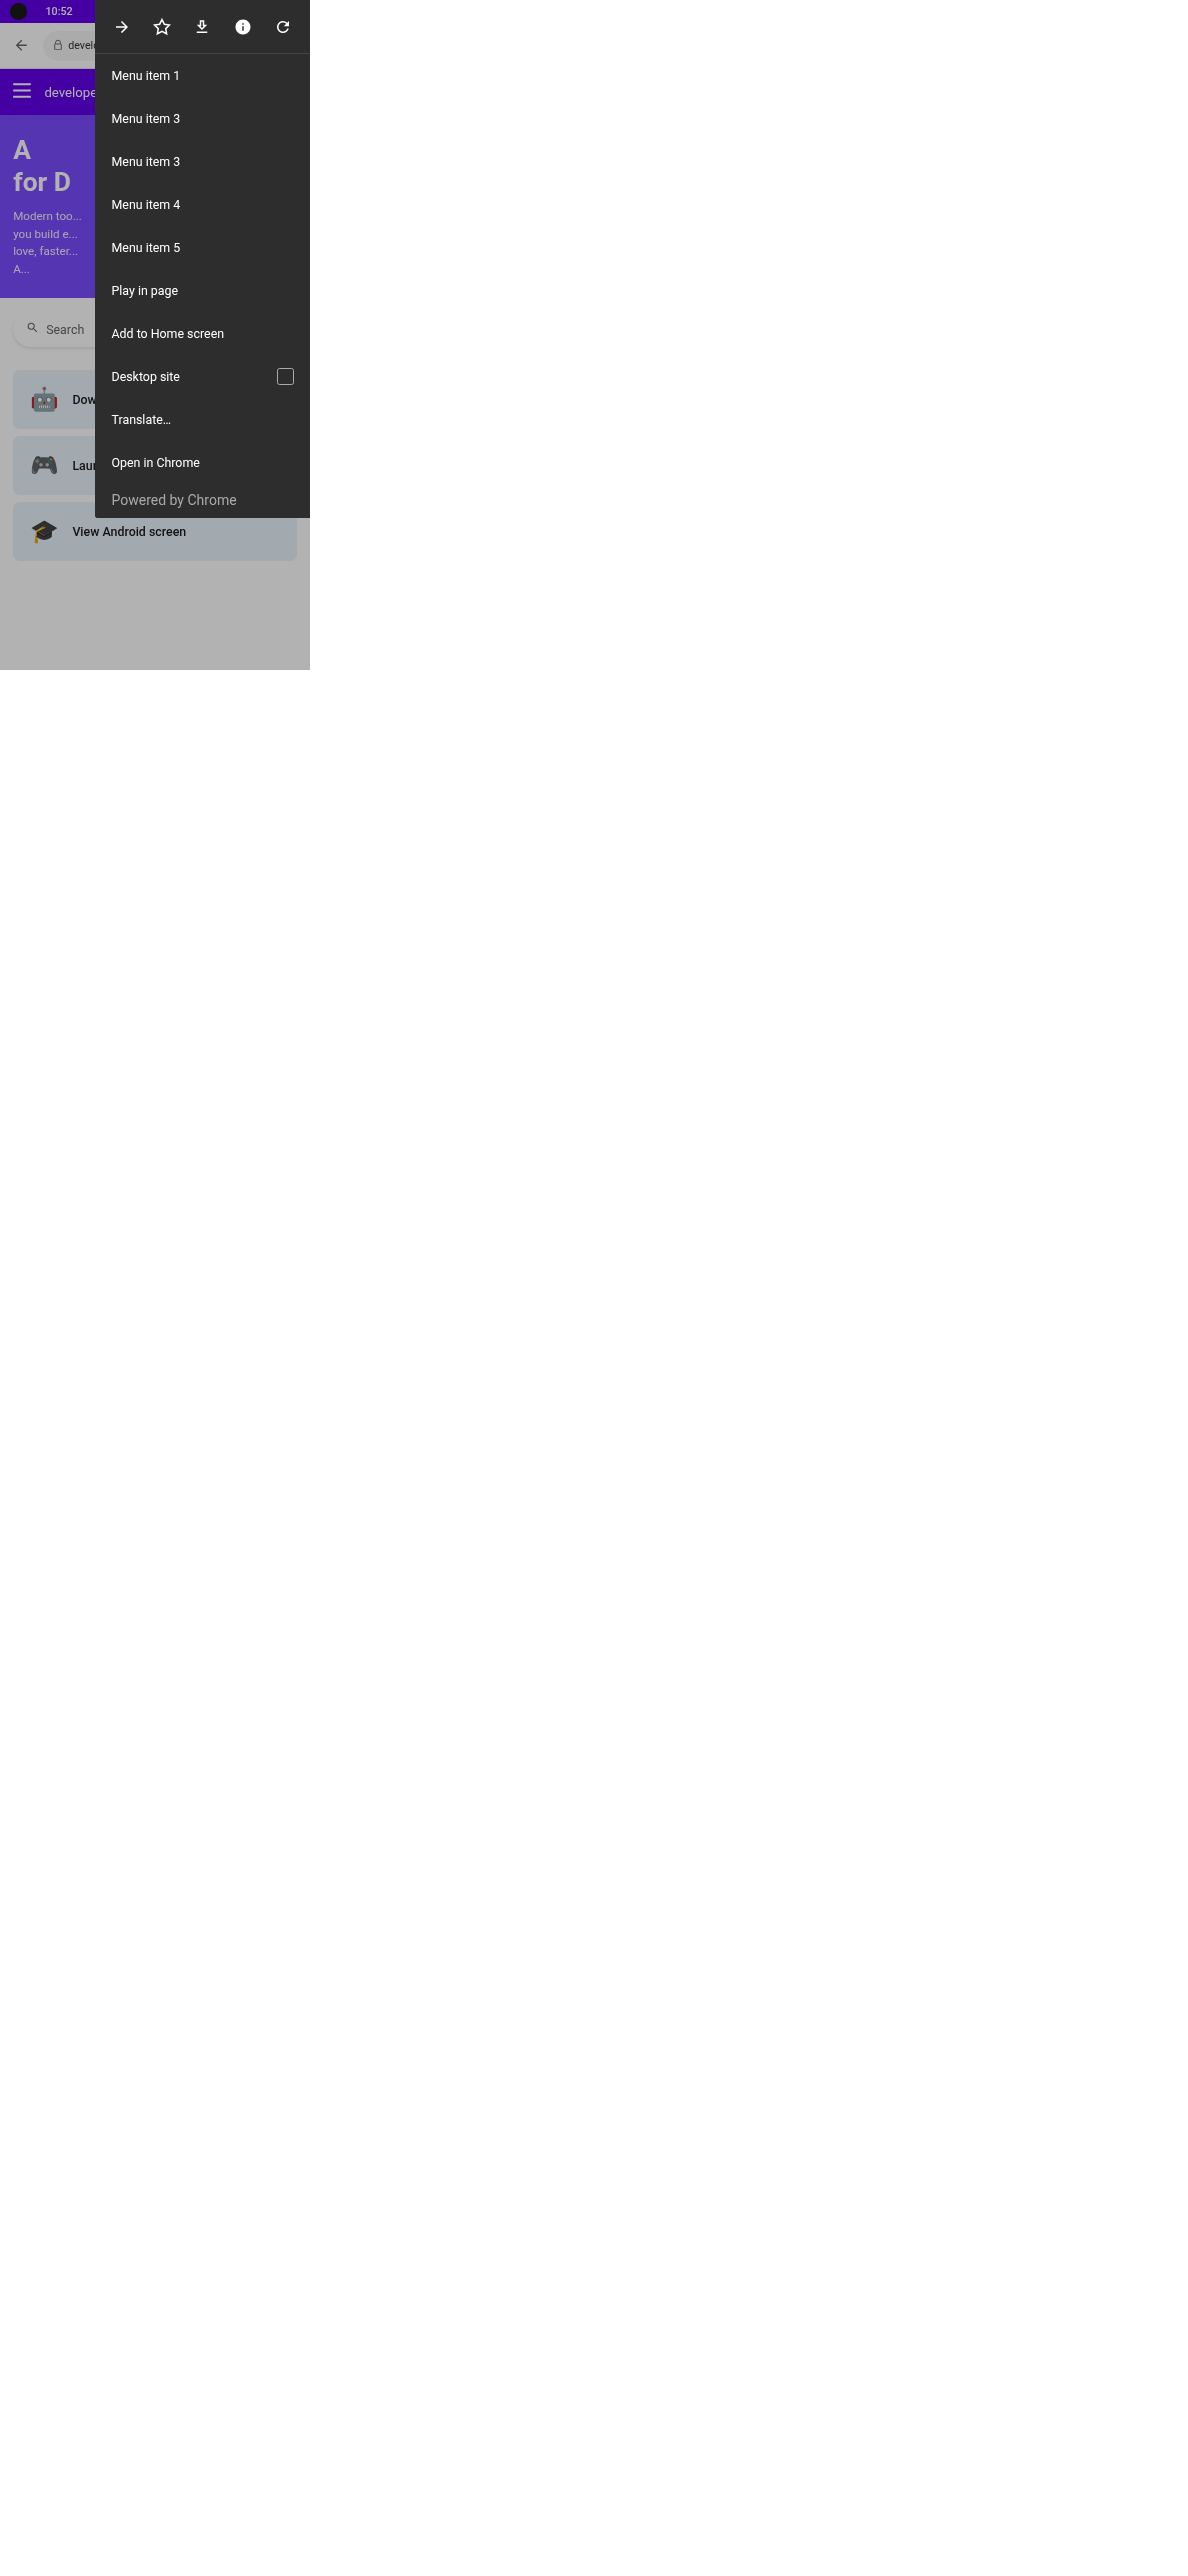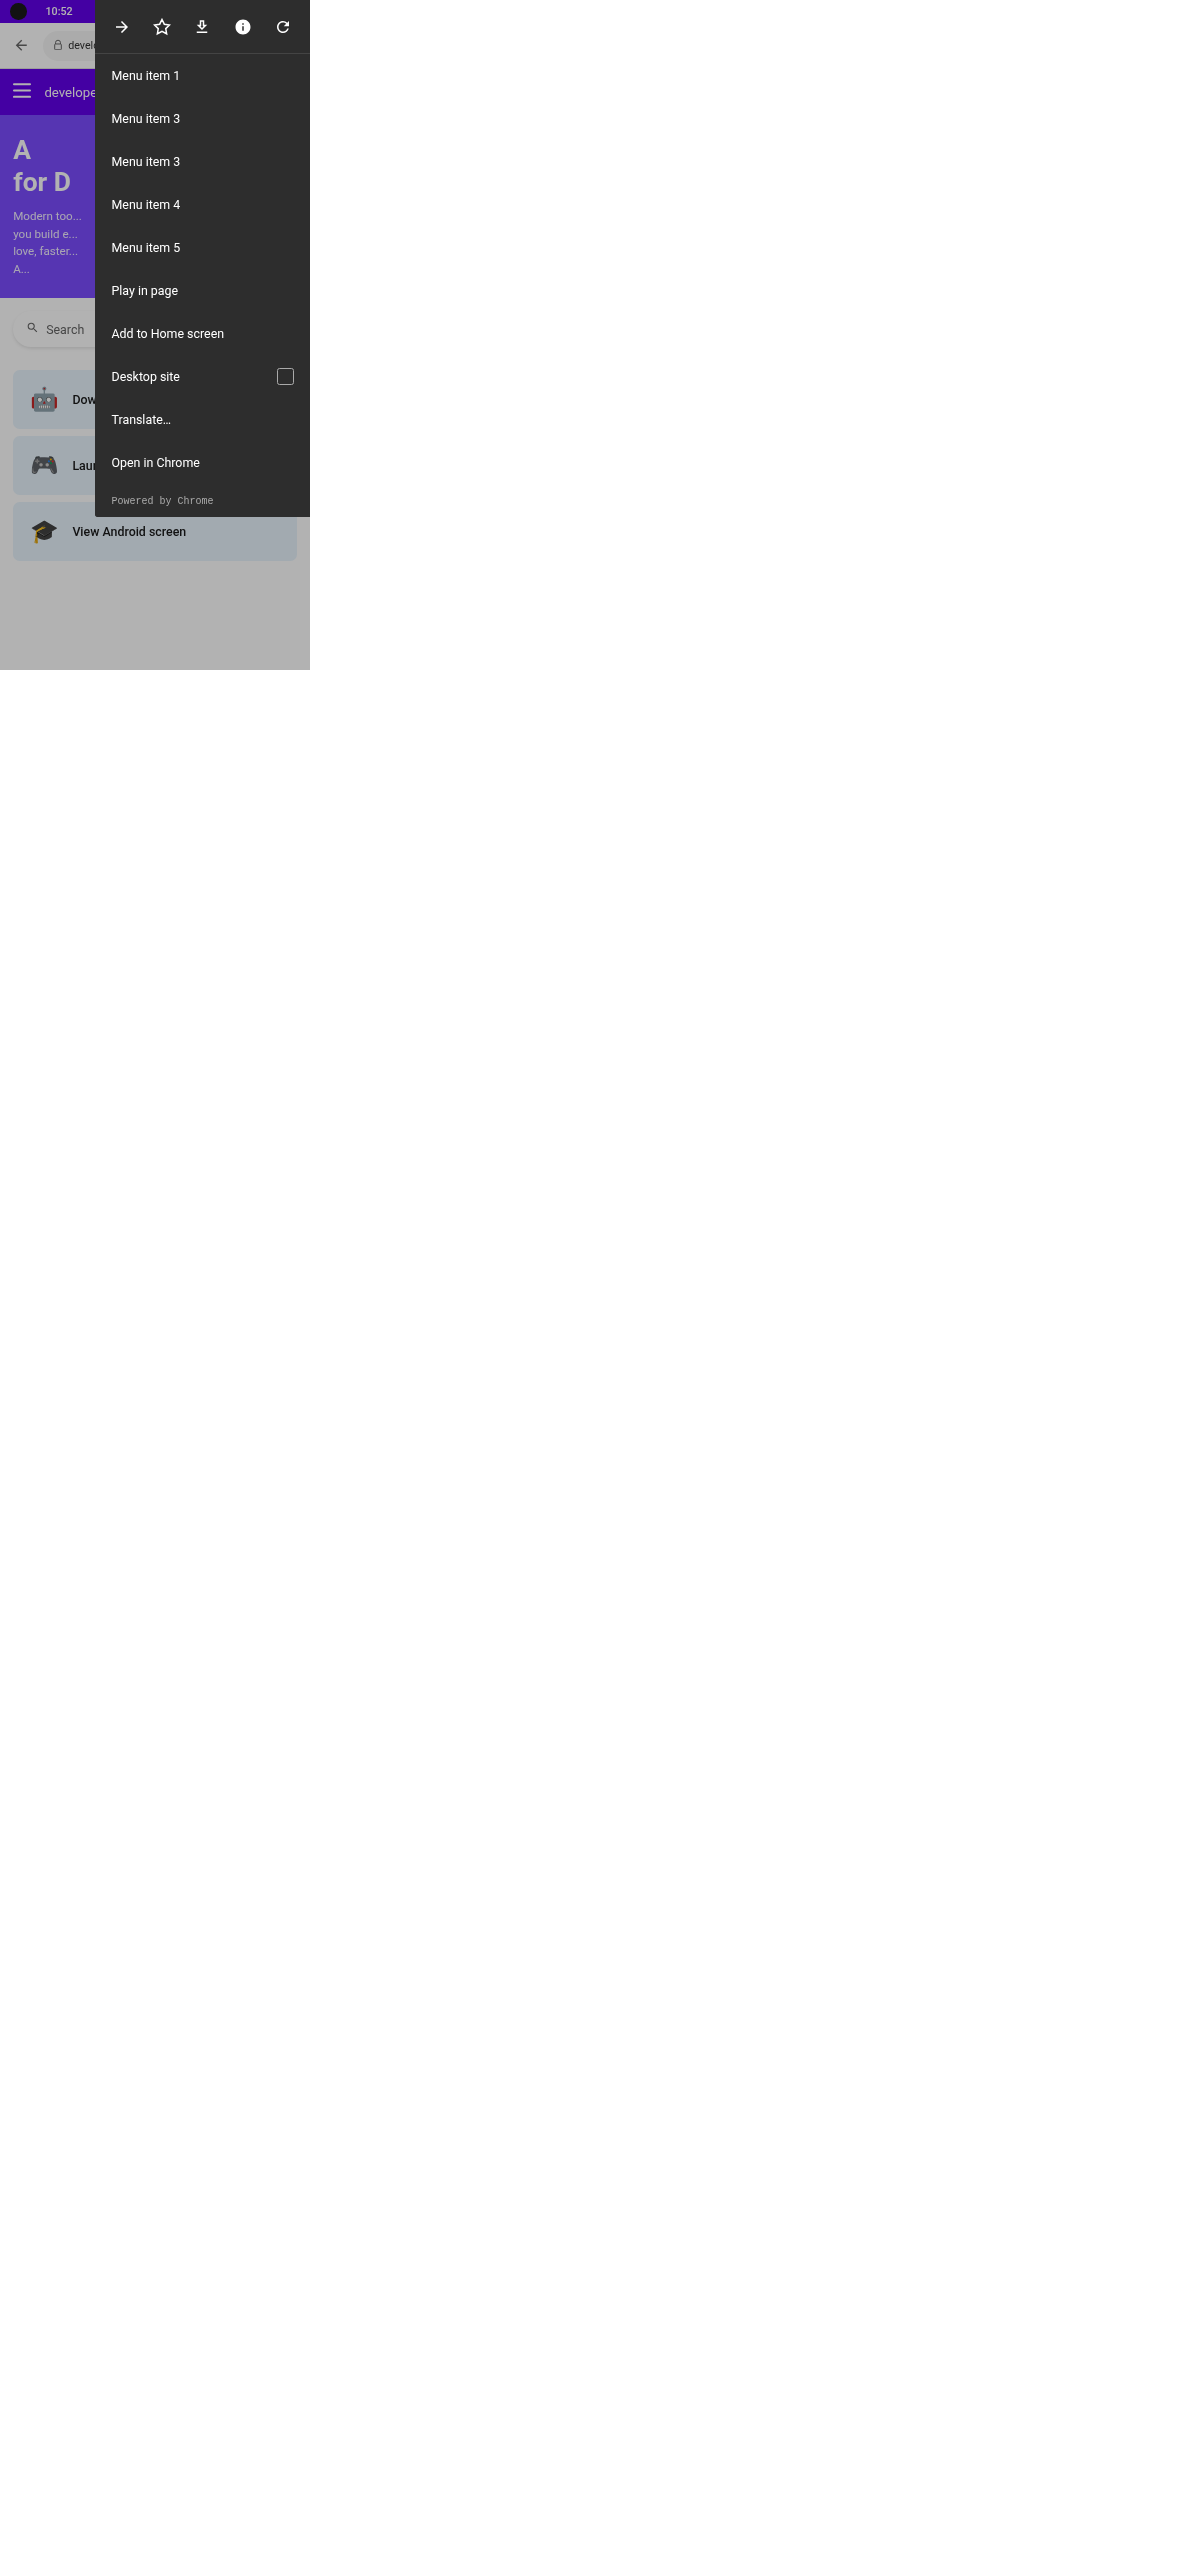--- a/index.html
+++ b/index.html
@@ -231,23 +231,22 @@
       border-radius: 2.5px;
     }
 
     
     .menu-footer {
       padding: 8.3px 16.5px 10px;
       background: #2d2d2d;
     }
 
     .powered-by {
-      font-size: 10px;
+      font-size: 14px;
       color: #aaa;
-      font-family: Liberation Mono, monospace;
     }
 
     
     .card-section {
       padding: 10px 13.2px;
     }
 
     .card-item {
       background: #e8f4fd;
       border-radius: 6.6px;

